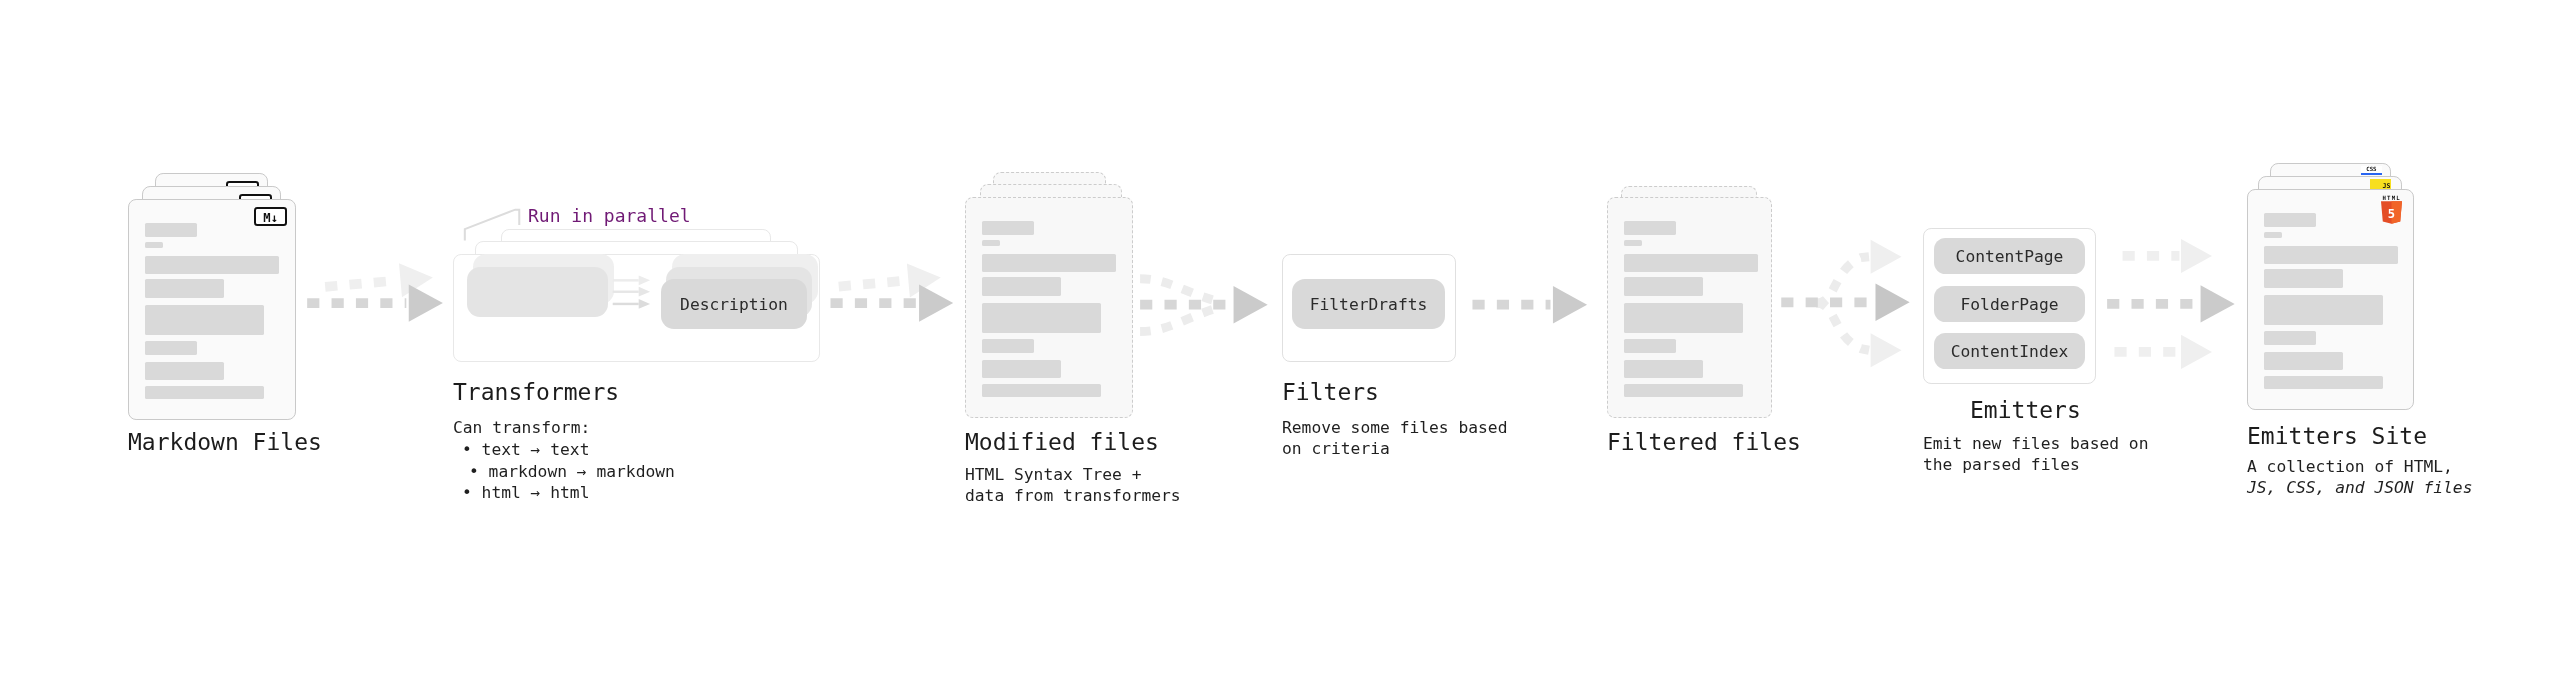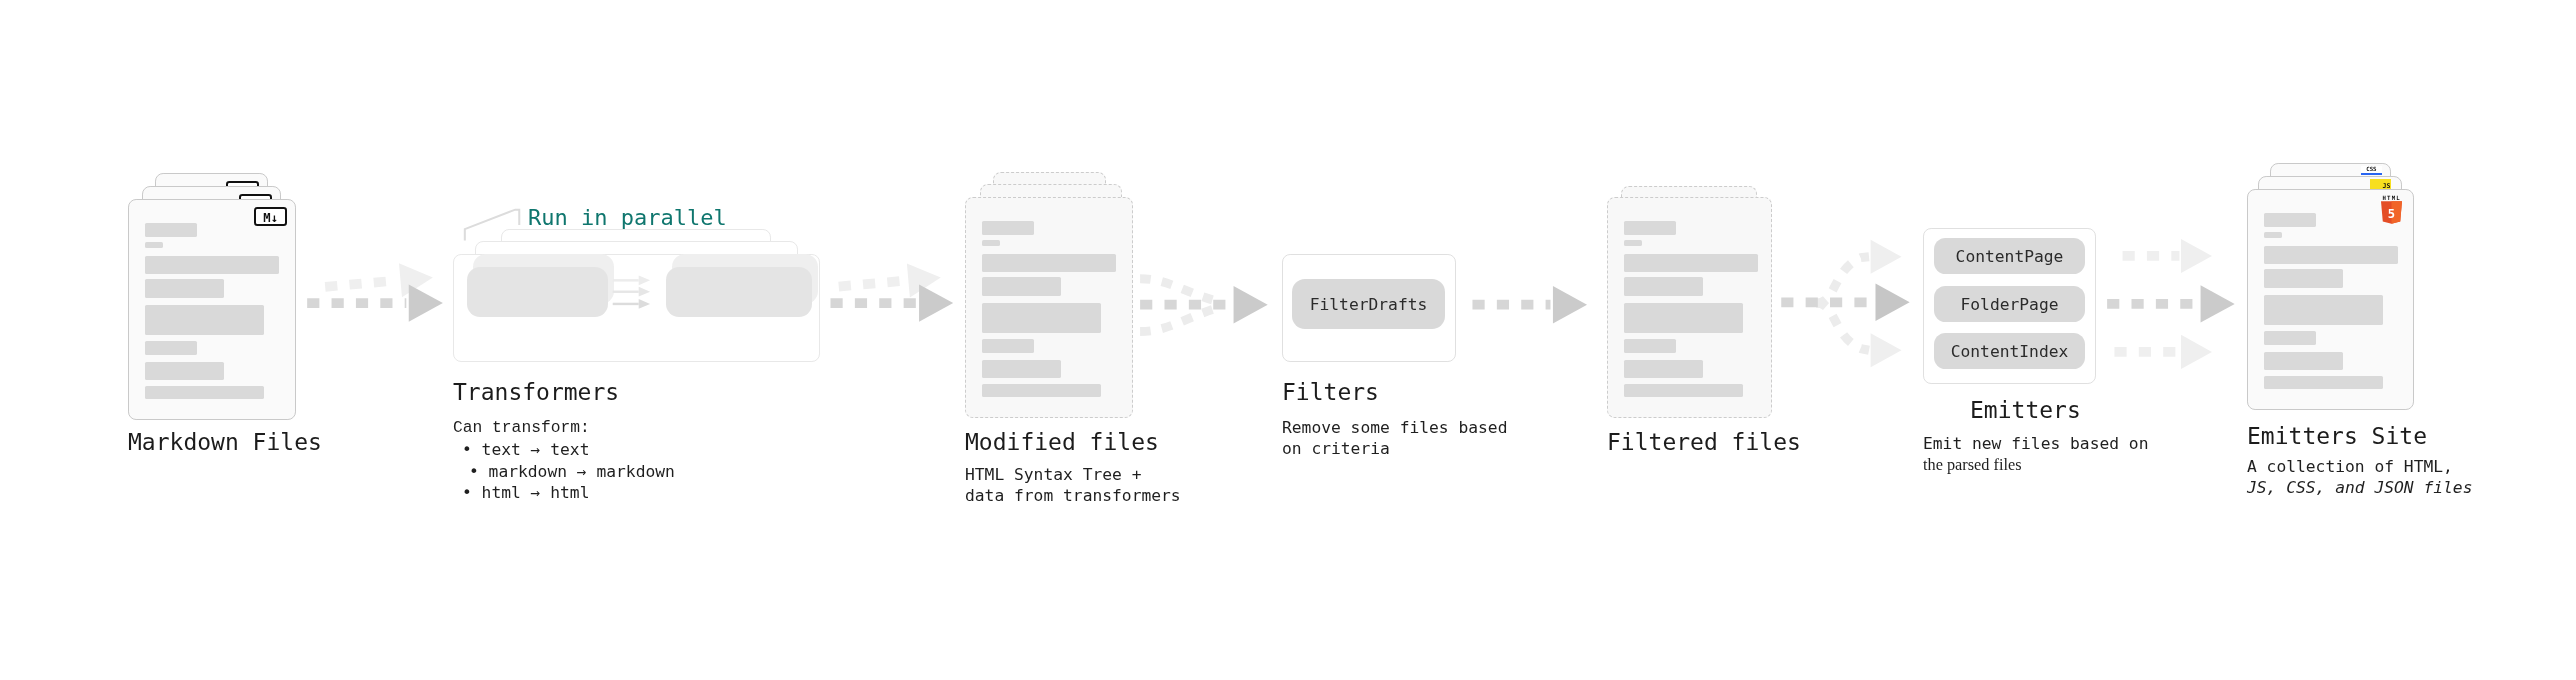--- a/index.html
+++ b/index.html
@@ -11,21 +11,21 @@
     font-family:"DejaVu Sans Mono","Liberation Mono",monospace;
   }
   
   .doc{position:absolute;background:#fafafa;border:1.6px solid #c9c9c9;border-radius:8.1px;}
   .doc.dashed{border:1.6px dashed #cccccc;background:#f8f8f8;}
   .doc-lines{position:absolute;left:16.3px;top:23px;right:13px;}
   .bar{background:#d9d9d9;border-radius:1.6px;}
   
   .doc-label{position:absolute;font-size:23px;font-weight:500;color:#1c1c1c;white-space:nowrap;}
   .sub{position:absolute;font-size:16.3px;color:#1f1f1f;white-space:nowrap;}
-  .note{position:absolute;font-size:22px;color:#0f766e;white-space:nowrap;}
+  .note{position:absolute;font-size:18px;color:#701a75;white-space:nowrap;}
   
   .box{position:absolute;background:#ffffff;border:1.6px solid #e0e0e0;border-radius:8.1px;}
   .box.ghost{border-color:#e8e8e8;}
   .pill{position:absolute;background:#d9d9d9;border-radius:13px;display:flex;align-items:center;justify-content:center;font-size:16.3px;color:#2b2b2b;white-space:nowrap;}
   .pill.ghost1{background:#e4e4e4;}
   .pill.ghost2{background:#efefef;}
   
   .md-badge{position:absolute;top:6.5px;right:8.1px;width:32.5px;height:19.5px;background:#fff;border:2.4px solid #111;border-radius:3.3px;font-weight:bold;font-size:12.2px;line-height:18px;text-align:center;color:#111;box-sizing:border-box;}
   
   .css-chip{position:absolute;top:1.6px;right:8.1px;width:21px;height:9.8px;background:#fff;font-size:5.7px;font-weight:bold;color:#111;text-align:center;line-height:7.3px;border-bottom:2.4px solid #2965f1;box-sizing:border-box;}
@@ -62,25 +62,26 @@
 
   <div class="box ghost" style="left:501px;top:229px;width:268px;height:106px;"></div>
   <div class="box ghost" style="left:475px;top:241px;width:321px;height:106px;"></div>
   <div class="box ghost" style="left:453px;top:254px;width:365px;height:106px;"></div>
 
   <div class="pill ghost2" style="left:473px;top:254px;width:141px;height:50px;"></div>
   <div class="pill ghost1" style="left:467px;top:267px;width:141px;height:50px;"></div>
 
   <div class="pill ghost2" style="left:672px;top:254px;width:146px;height:50px;"></div>
   <div class="pill ghost1" style="left:666px;top:267px;width:146px;height:50px;"></div>
+  <div class="pill" style="left:661px;top:279px;width:146px;height:50px;">Description</div>
 
   <div class="note" style="left:528px;top:205px;">Run in parallel</div>
 
   <div class="doc-label" style="left:453px;top:379px;">Transformers</div>
-  <div class="sub" style="left:453px;top:418px;font-family:Liberation Mono, monospace;">Can transform:</div>
+  <div class="sub" style="left:453px;top:418px;">Can transform:</div>
   <div class="sub" style="left:462px;top:440px;">• text → text</div>
   <div class="sub" style="left:442px;top:462px;margin-left:27px;">• markdown → markdown</div>
   <div class="sub" style="left:462px;top:483px;">• html → html</div>
 
   <div class="doc dashed" style="left:993px;top:172px;width:111px;height:57px;"></div>
   <div class="doc dashed" style="left:980px;top:184px;width:140px;height:57px;"></div>
   <div class="doc dashed" style="left:965px;top:197px;width:166px;height:219px;">
     <div class="doc-lines">
         <div class="bar" style="width: 52px; height: 14px; margin-bottom: 4.9px;"></div>
         <div class="bar" style="width: 18px; height: 5.7px; margin-bottom: 8.1px;"></div>
@@ -116,21 +117,21 @@
       </div>
   </div>
   <div class="doc-label" style="left:1607px;top:429px;">Filtered files</div>
 
   <div class="box" style="left:1923px;top:228px;width:171px;height:154px;"></div>
   <div class="pill" style="left:1934px;top:238px;width:151px;height:36px;border-radius:11.4px;">ContentPage</div>
   <div class="pill" style="left:1934px;top:286px;width:151px;height:36px;border-radius:11.4px;">FolderPage</div>
   <div class="pill" style="left:1934px;top:333px;width:151px;height:36px;border-radius:11.4px;">ContentIndex</div>
   <div class="doc-label" style="left:1923px;top:397px;margin-left:47px;">Emitters</div>
   <div class="sub" style="left:1923px;top:434px;">Emit new files based on</div>
-  <div class="sub" style="left:1923px;top:455px;font-family:Liberation Serif, serif;">the parsed files</div>
+  <div class="sub" style="left:1923px;top:455px;">the parsed files</div>
 
   <div class="doc" style="left:2270px;top:163px;width:119px;height:57px;">
     <div class="css-chip">CSS</div>
   </div>
   <div class="doc" style="left:2258px;top:176px;width:142px;height:57px;">
     <div class="js-chip">JS</div>
   </div>
   <div class="doc" style="left:2247px;top:189px;width:165px;height:219px;">
     <div class="html-badge">
       <div class="html-word">HTML</div>

